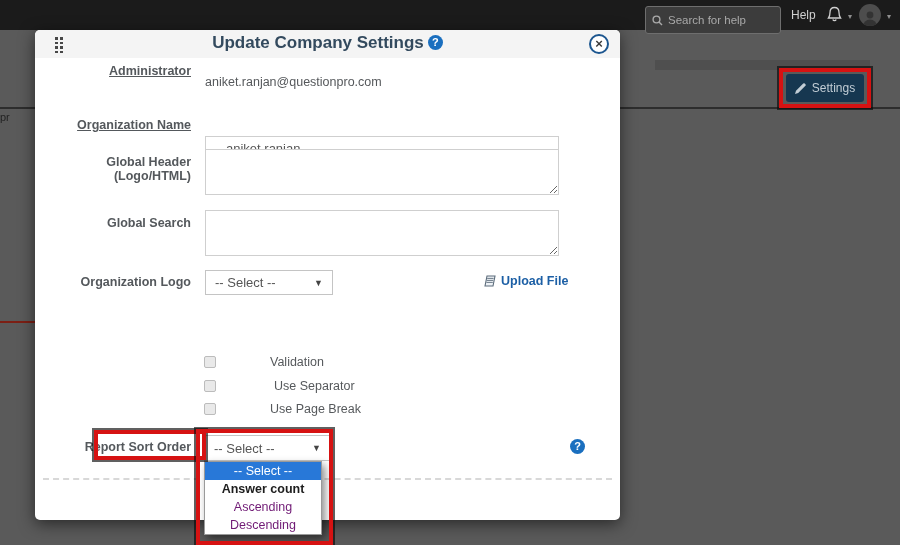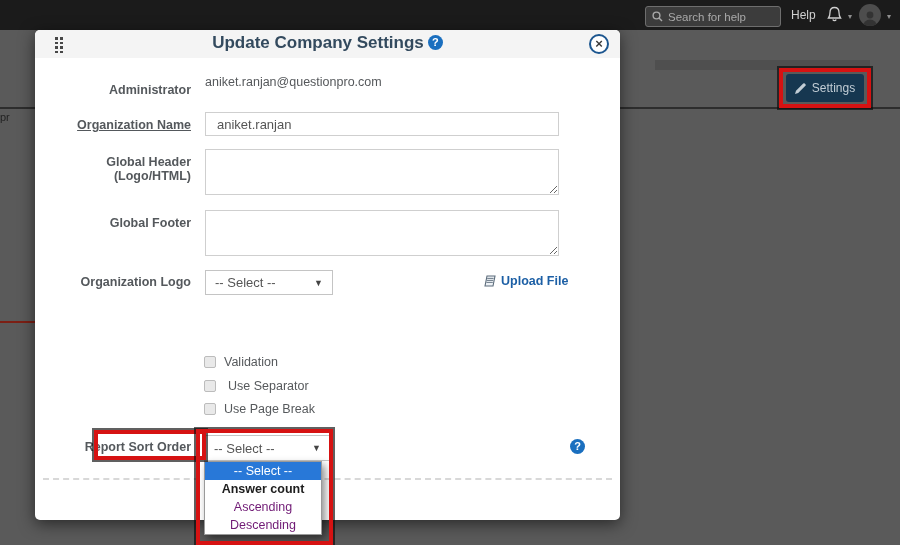--- a/index.html
+++ b/index.html
@@ -5,21 +5,21 @@
   * { margin:0; padding:0; box-sizing:border-box; }
   html,body { width:900px; height:545px; overflow:hidden; }
   body {
     font-family:"Liberation Sans", sans-serif;
     background:#5a5a5a;
     position:relative;
   }
   
   .topbar { position:absolute; left:0; top:0; width:900px; height:30px; background:#1b1b1b; z-index:1; }
   .searchbox {
-    position:absolute; left:645px; top:6px; width:136px; height:21px;
+    position:absolute; left:645px; top:6px; width:136px; height:28px;
     background:#3c3c3c; border:1px solid #6e6e6e; border-radius:3px;
     display:flex; align-items:center; padding:0 6px; gap:5px;
   }
   .searchbox input {
     background:transparent; border:none; outline:none; color:#b9b9b9;
     font-size:11.5px; width:100%; font-family:"Liberation Sans", sans-serif;
   }
   .searchbox input::placeholder { color:#a9a9a9; }
   .help-label { position:absolute; left:791px; top:0; height:30px; line-height:30px; color:#cfcfcf; font-size:12px; }
   .bell { position:absolute; left:826px; top:6px; }
@@ -76,43 +76,43 @@
     gap:1px;
   }
   .drag-handle i { width:2.5px; height:2.5px; background:#474747; }
   .lbl {
     position:absolute; left:10px; width:146px; text-align:right;
     font-size:12.5px; font-weight:bold; color:#54585c;
   }
   .val { position:absolute; font-size:12.5px; color:#55585b; }
   .txt-input {
     position:absolute; left:170px; width:354px; height:24px;
-    border:1px solid #cfcfcf; font-size:13px; color:#555; padding:0 11px;
-    font-family:"Liberation Sans", sans-serif; outline:none;
+    border:1px solid #cfcfcf; font-size:13px; color:#555; padding:0 20px;
+    font-family:"Liberation Sans", sans-serif; outline:none;margin-top:24px;
   }
   .txt-area {
     position:absolute; left:170px; width:354px; height:46px;
     border:1px solid #cfcfcf; resize:both; font-family:"Liberation Sans", sans-serif;
   }
   .select-box {
     position:absolute; border:1px solid #c4c4c4; background:#fff;
     font-size:13px; color:#555; display:flex; align-items:center;
     justify-content:space-between; padding:0 9px; cursor:pointer;
   }
   .select-caret { font-size:9px; color:#444; }
   .upload-link {
     position:absolute; left:448px; top:244px; display:flex; align-items:center; gap:5px;
     color:#1c5fa5; font-size:12.5px; font-weight:bold; cursor:pointer;
   }
   .note { position:absolute; left:170px; top:283px; font-size:12.5px; font-weight:bold; color:#f4511e; }
   .chk-row { position:absolute; left:169px; display:flex; align-items:center; gap:8px; }
   .chk {
     width:12px; height:12px; border:1px solid #bcbcbc; border-radius:2px; background:#e9e9e9;
   }
-  .chk-label { font-size:12.5px; color:#56595c; }
+  .chk-label { font-size:12.5px; color:#56595c;margin-left:46px; }
   .dashed { position:absolute; left:8px; right:8px; top:448px; border-top:2px dashed #d8d8d8; }
   .q-help { position:absolute; left:531px; top:409px; }
   
   .dropdown-list {
     position:absolute; left:204px; top:461px; width:118px; z-index:20;
     background:#fff; border:1px solid #9a9a9a; box-shadow:3px 4px 8px rgba(0,0,0,0.45);
   }
   .dd-opt { height:18px; line-height:18px; text-align:center; font-size:12.5px; color:#701a75; cursor:pointer; }
   .dd-opt.hl { background:#2878d8; color:#fff; }
   .dd-opt.bold { font-weight:bold; color:#1d1d1d; }
@@ -172,30 +172,30 @@
         <i></i>
         <i></i>
         <i></i>
     </div>
     <div class="modal-title">
       <span>Update Company Settings</span><span class="help-badge">?</span>
     </div>
     <div class="close-btn">×</div>
   </div>
 
-  <span class="lbl" style="top:53px;">Administrator</span>
+  <span class="lbl" style="top:34px;text-decoration:underline;">Administrator</span>
   <span class="val" style="left:170px; top:45px;">aniket.ranjan@questionpro.com</span>
 
   <span class="lbl" style="top:88px;text-decoration:underline;">Organization Name</span>
   <input class="txt-input" style="top: 82px;" value="aniket.ranjan">
 
   <span class="lbl" style="top:125px;">Global Header (Logo/HTML)</span>
   <textarea class="txt-area" style="top: 119px;"></textarea>
 
-  <span class="lbl" style="top:186px;">Global Footer</span>
+  <span class="lbl" style="top:186px;">Global Search</span>
   <textarea class="txt-area" style="top: 180px;"></textarea>
 
   <span class="lbl" style="top:245px;">Organization Logo</span>
   <div class="select-box" style="left:170px; top:240px; width:128px; height:25px;">
     <span>-- Select --</span>
     <span class="select-caret">▼</span>
   </div>
   <div class="upload-link">
     <span style="display:flex">
       <svg width="13" height="12" viewBox="0 0 13 12">

